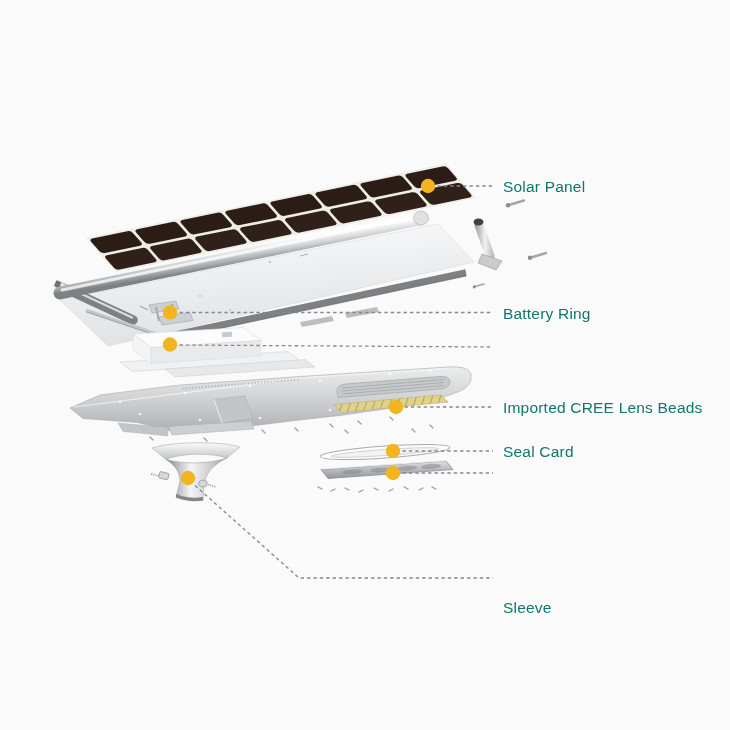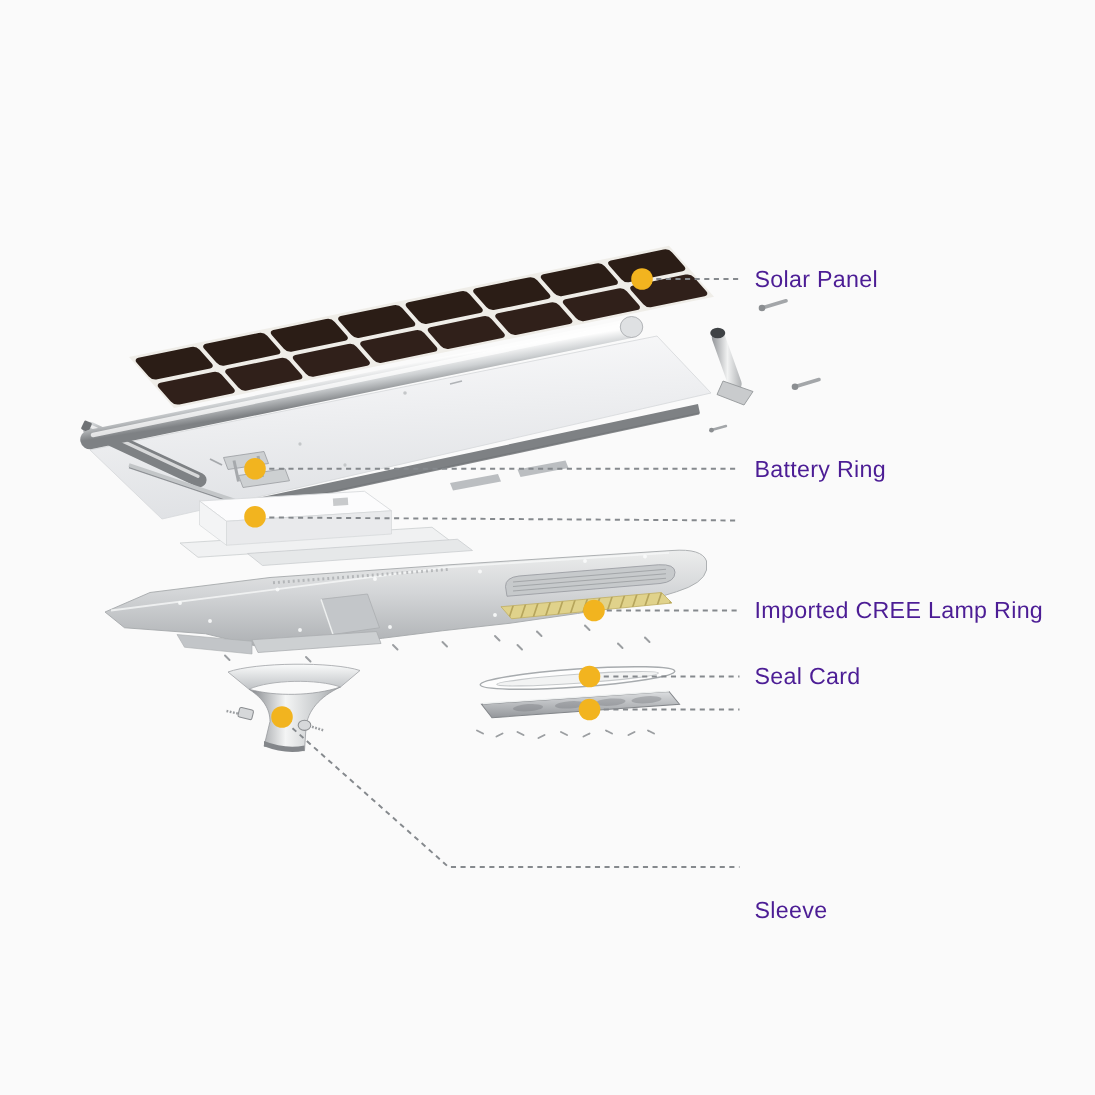--- a/index.html
+++ b/index.html
@@ -4,21 +4,21 @@
 <style>
   html,body{margin:0;padding:0;}
   body{font-family:"Liberation Sans","DejaVu Sans",sans-serif;background:#fafafa;}
   .stage{position:relative;width:730px;height:730px;background:#fafafa;overflow:hidden;}
   .stage svg{position:absolute;left:0;top:0;}
   .part-label{
     position:absolute;
     left:503px;
     font-size:15.5px;
     line-height:19px;
-    color:#4c1d95;
+    color:#0f766e;
     letter-spacing:.2px;
     white-space:nowrap;
   }
 </style>
 </head>
 <body>
 
 <div class="stage">
 
 <svg width="730" height="730" viewBox="0 0 730 730">
@@ -250,17 +250,17 @@
     <circle cx="170" cy="344.5" r="7.2"></circle>
     <circle cx="396" cy="407" r="7.2"></circle>
     <circle cx="393" cy="451" r="7.2"></circle>
     <circle cx="393" cy="473" r="7.2"></circle>
     <circle cx="188" cy="478" r="7.2"></circle>
   </g>
 </svg>
 
 <div class="part-label" style="top:177px">Solar Panel</div>
 <div class="part-label" style="top:304px">Battery Ring</div>
-<div class="part-label" style="top:398px">Imported CREE Lamp Ring</div>
+<div class="part-label" style="top:398px">Imported CREE Lens Beads</div>
 <div class="part-label" style="top:442px">Seal Card</div>
 <div class="part-label" style="top:598px">Sleeve</div>
 
 </div>
 
 </body></html>

